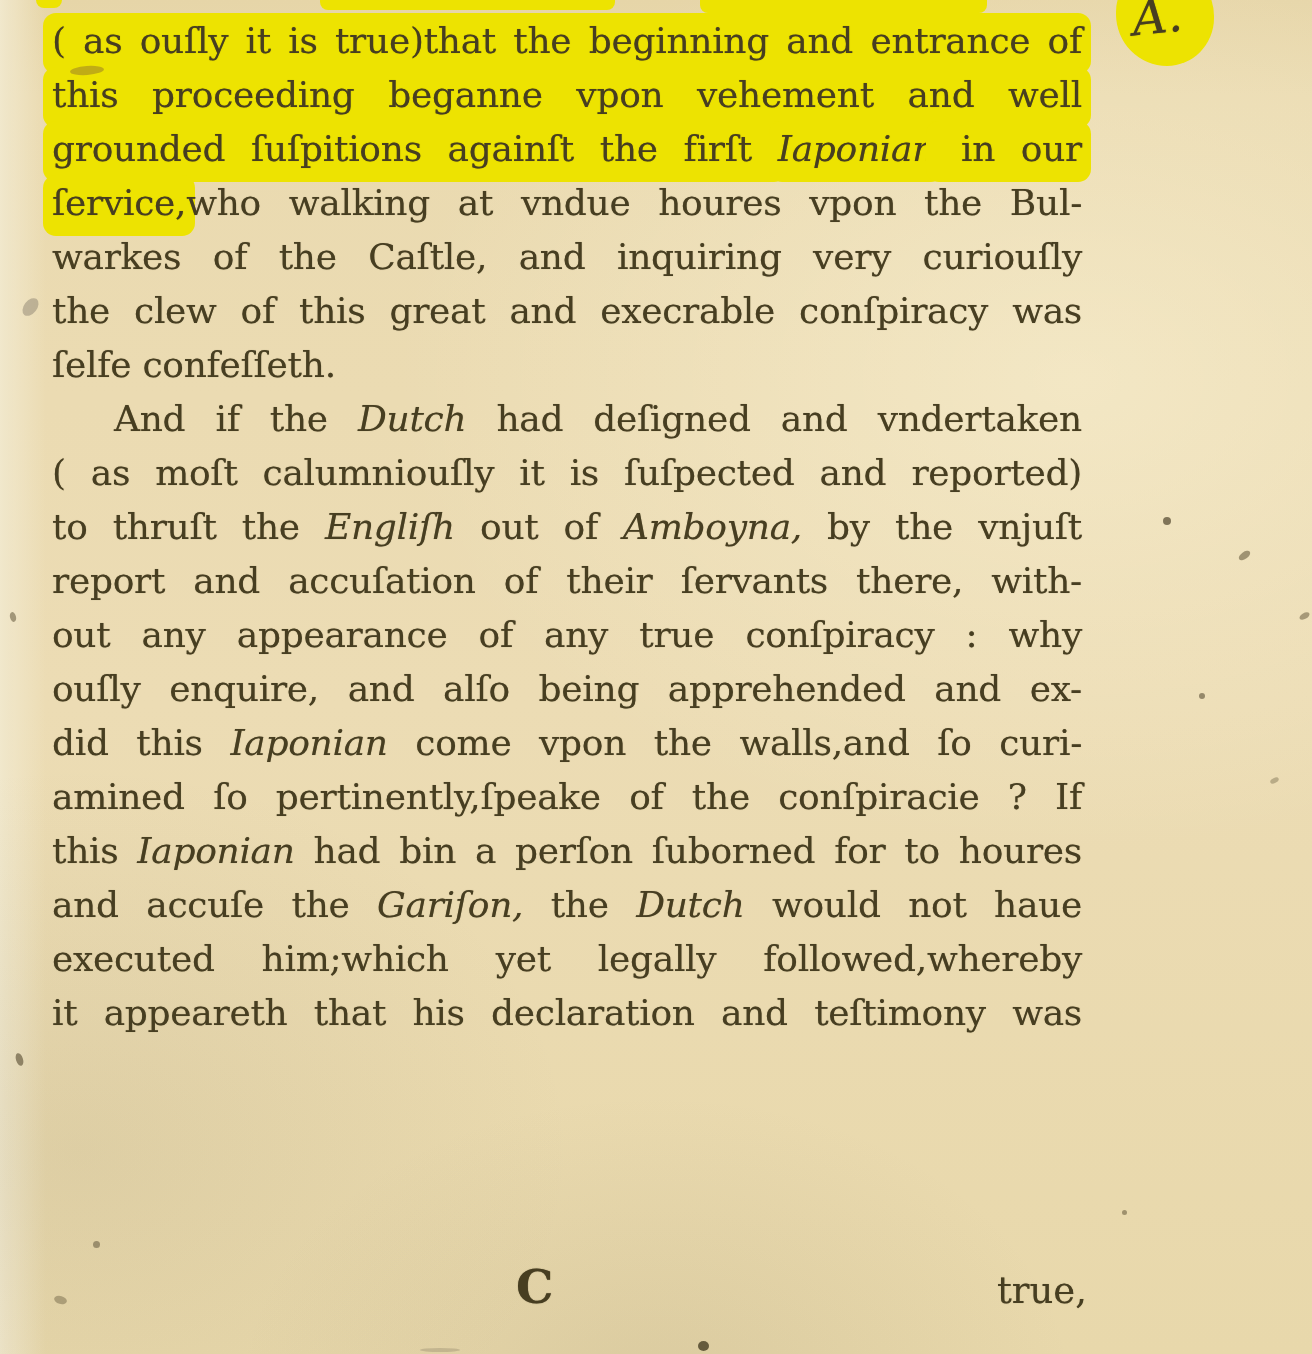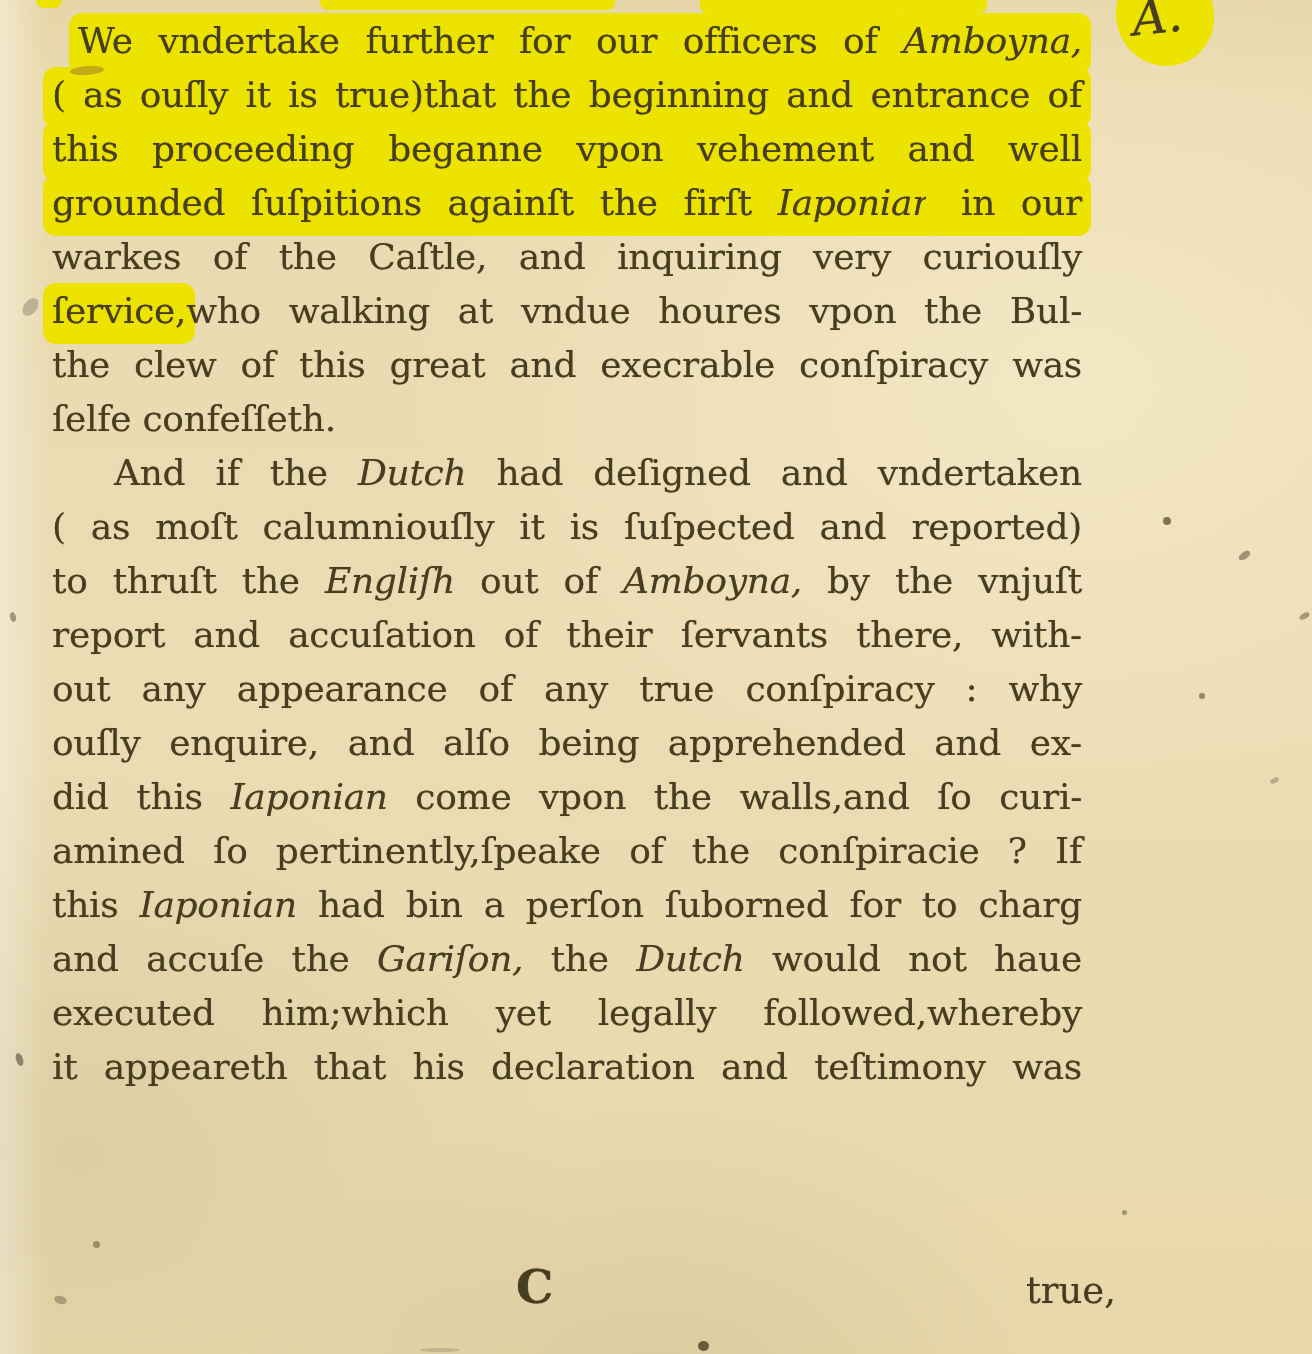--- a/index.html
+++ b/index.html
@@ -56,21 +56,21 @@
     transform:rotate(-6deg);
     text-shadow:0 0 1px rgba(62,52,26,0.7);
   }
   .signature-mark {
     position:absolute; left:516px; top:1262px;
     font-size:47px; line-height:50px; font-weight:bold;
     color:var(--ink,#473e21);
     text-shadow:0 0 1px rgba(62,52,26,0.6);
   }
   .catchword {
-    position:absolute; right:196px; top:1268px;
+    position:absolute; right:225px; top:1268px;
     font-size:37px; line-height:46px;
     color:var(--ink,#473e21);
     text-shadow:0 0 0.7px rgba(62,52,26,0.55);
   }
   .speck { position:absolute; pointer-events:none; }
 </style>
 </head>
 <body>
 
 <div class="page">
@@ -80,39 +80,38 @@
       <div class="top-frag" style="left: 320px; width: 295px; height: 10px;"></div>
       <div class="top-frag" style="left: 700px; width: 287px; height: 13px;"></div>
     </div>
 
   <div class="margin-note">
     <div class="margin-note-glyph">A.</div>
   </div>
 
   <div class="text-block" id="text-block">
       <div>
-        <div class="line" style="text-indent: 26px;"><span class="seg hl">We vndertake further for our officers of </span><span class="seg it hl">Amboyna,</span></div>
         <div class="line"><span class="seg hl">( as ouſly it is true)that the beginning and entrance of</span></div>
         <div class="line"><span class="seg hl">this proceeding beganne vpon vehement and well</span></div>
         <div class="line"><span class="seg hl">grounded ſuſpitions againſt the firſt </span><span class="seg it hl">Iaponian</span><span class="seg hl"> in our</span></div>
+        <div class="line"><span class="seg hl">ſervice,</span><span class="seg">who walking at vndue houres vpon the Bul-</span></div>
         <div class="line"><span class="seg">warkes of the Caſtle, and inquiring very curiouſly</span></div>
-        <div class="line"><span class="seg hl">ſervice,</span><span class="seg">who walking at vndue houres vpon the Bul-</span></div>
         <div class="line"><span class="seg">the clew of this great and execrable conſpiracy was</span></div>
         <div class="line nojust"><span class="seg">ſelfe confeſſeth.</span></div>
       </div>
       <div>
         <div class="line" style="text-indent: 62px;"><span class="seg">And if the </span><span class="seg it">Dutch</span><span class="seg"> had deſigned and vndertaken</span></div>
         <div class="line"><span class="seg">( as moſt calumniouſly it is ſuſpected and reported)</span></div>
         <div class="line"><span class="seg">to thruſt the </span><span class="seg it">Engliſh</span><span class="seg"> out of </span><span class="seg it">Amboyna,</span><span class="seg"> by the vnjuſt</span></div>
         <div class="line"><span class="seg">report and accuſation of their ſervants there, with-</span></div>
         <div class="line"><span class="seg">out any appearance of any true conſpiracy : why</span></div>
         <div class="line"><span class="seg">ouſly enquire, and alſo being apprehended and ex-</span></div>
         <div class="line"><span class="seg">did this </span><span class="seg it">Iaponian</span><span class="seg"> come vpon the walls,and ſo curi-</span></div>
         <div class="line"><span class="seg">amined ſo pertinently,ſpeake of the conſpiracie ? If</span></div>
-        <div class="line"><span class="seg">this </span><span class="seg it">Iaponian</span><span class="seg"> had bin a perſon ſuborned for to charg</span></div>
+        <div class="line"><span class="seg">this </span><span class="seg it">Iaponian</span><span class="seg"> had bin a perſon ſuborned for to houres</span></div>
         <div class="line"><span class="seg">and accuſe the </span><span class="seg it">Gariſon,</span><span class="seg"> the </span><span class="seg it">Dutch</span><span class="seg"> would not haue</span></div>
         <div class="line"><span class="seg">executed him;which yet legally followed,whereby</span></div>
         <div class="line"><span class="seg">it appeareth that his declaration and teſtimony was</span></div>
       </div>
     </div>
 
   <div class="signature-mark">C</div>
 
   <div class="catchword">true,</div>
 

